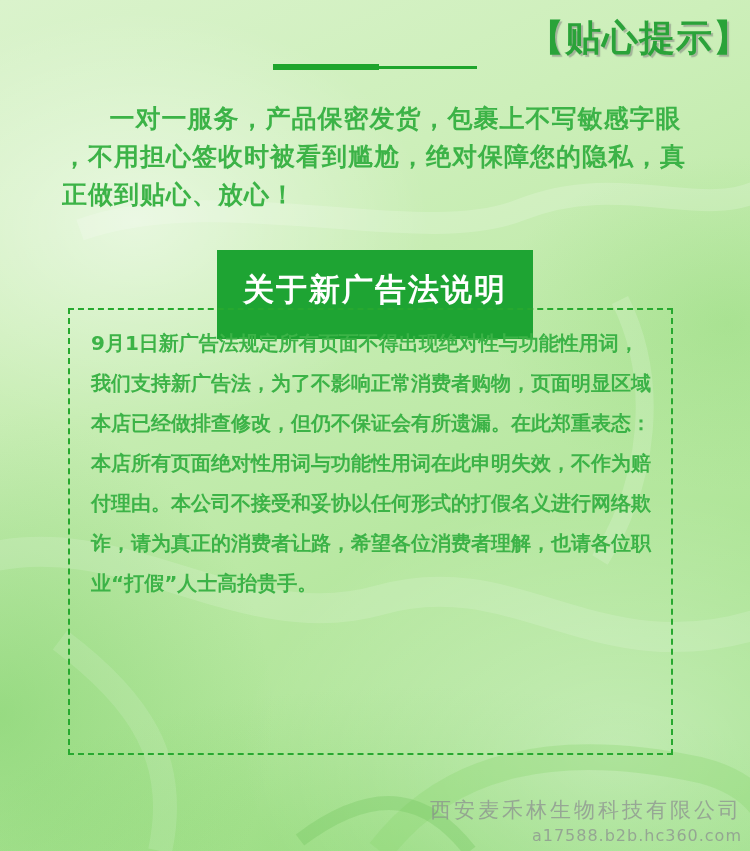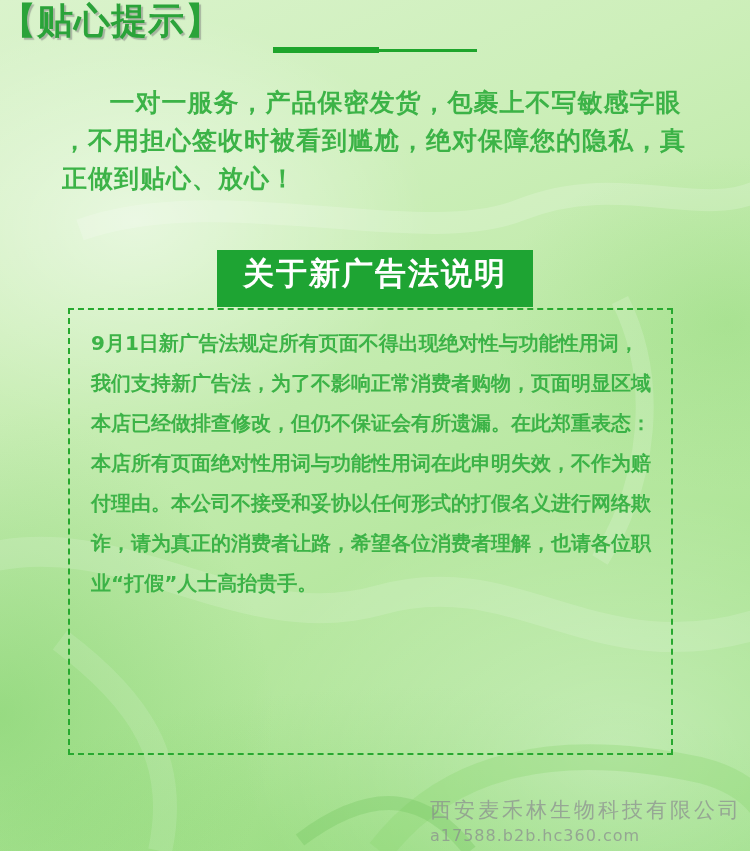--- a/index.html
+++ b/index.html
@@ -22,24 +22,24 @@
   }
   .texture {
     position: absolute;
     inset: 0;
     pointer-events: none;
   }
 
   
   .header {
     position: absolute;
-    top: 0;
+    top: 17px;
     left: 0;
     width: 100%;
-    text-align: left;
+    text-align: right;
   }
   .title {
     margin: 0;
     font-size: 36px;
     line-height: 42px;
     font-weight: bold;
     color: #2aa339;
     letter-spacing: 1px;
     text-shadow: 2px 2px 1px rgba(120,120,120,0.50);
   }
@@ -48,21 +48,21 @@
     width: 204px;
     display: flex;
     align-items: center;
   }
   .u-thick { width: 106px; height: 6px; background: #1ea52c; }
   .u-thin  { width: 98px;  height: 3px; background: #1ea52c; }
 
   
   .intro {
     position: absolute;
-    top: 84px;
+    top: 100px;
     left: 62px;
     width: 632px;
     margin: 0;
     font-size: 25px;
     line-height: 38px;
     font-weight: bold;
     color: #3cb347;
     letter-spacing: 1px;
     text-indent: 1.9em;
     word-break: break-all;
@@ -70,21 +70,21 @@
   }
 
   
   .banner {
     position: absolute;
     top: 250px;
     left: 50%;
     transform: translateX(-50%);
     height: 57px;
     line-height: 46px;
-    padding: 0 26px;
+    padding: 16px 26px;
     background: #1ea433;
     color: #ffffff;
     font-size: 31px;
     font-weight: bold;
     letter-spacing: 2px;
     white-space: nowrap;
   }
 
   
   .notice-box {
@@ -105,21 +105,21 @@
     color: #3cb347;
     word-break: break-all;
     line-break: anywhere;
   }
 
   
   .watermark {
     position: absolute;
     right: 8px;
     bottom: 2px;
-    text-align: left;
+    text-align: right;
     color: rgba(132,127,140,0.62);
   }
   .wm-company {
     font-size: 21px;
     line-height: 24px;
     letter-spacing: 3px;
   }
   .wm-url {
     font-size: 16px;
     line-height: 27px;

